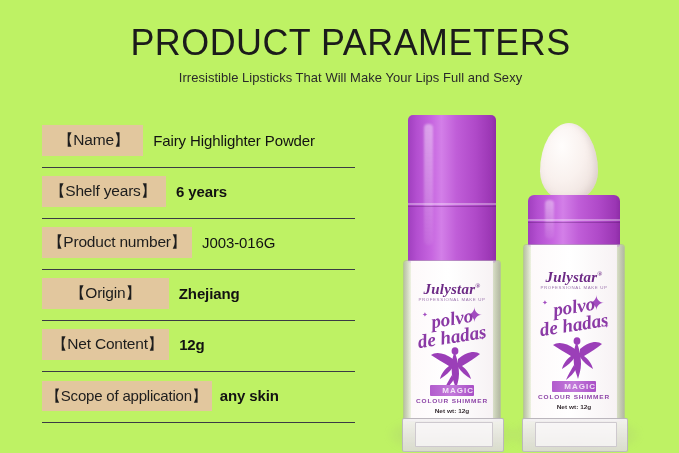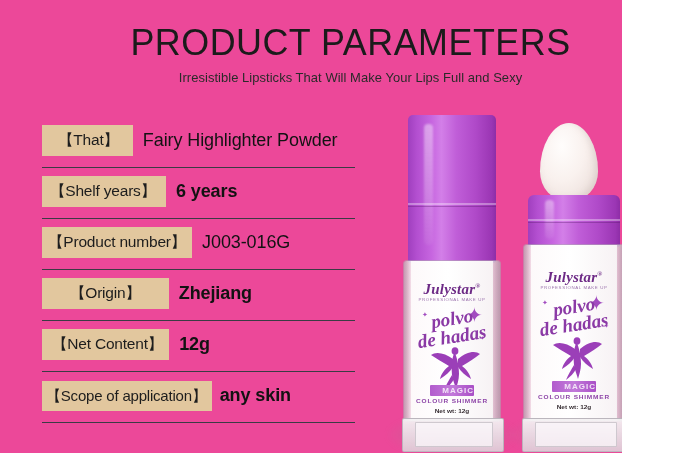--- a/index.html
+++ b/index.html
@@ -3,21 +3,21 @@
 <meta charset="utf-8">
 <style>
   html,body{margin:0;padding:0;}
   body{
     width:679px;height:453px;
     background:#ffffff;
     font-family:"Liberation Sans",sans-serif;
     overflow:hidden;
     position:relative;
   }
-  #canvas{position:relative;width:622px;height:453px;overflow:hidden;background:#ec4899;}
+  #canvas{position:relative;width:679px;height:453px;overflow:hidden;background:#bef264;}
 
   
   .header{position:absolute;left:0;top:24px;width:679px;text-align:center;}
   .title{
     font-size:37px;
     letter-spacing:0.5px;
     color:#1b1b1b;
     font-weight:400;
     line-height:1.05;
     font-family:"Liberation Sans",sans-serif;
@@ -43,21 +43,21 @@
     color:#1d1d1d;
     font-size:15.5px;
     line-height:1;
     padding:7px 6px 8px 6px;
     white-space:nowrap;
     display:inline-block;
     letter-spacing:-0.2px;
   }
   .spec-value{
     color:#121212;
-    font-size:18px;
+    font-size:15px;
     margin-left:10px;
     white-space:nowrap;
     letter-spacing:-0.1px;
   }
   .spec-value.bold{font-weight:bold;}
   .divider{
     position:absolute;left:0;bottom:0;
     height:1px;background:#3b3b44;width:313px;
   }
 
@@ -199,21 +199,21 @@
 
   <div class="header">
     <div class="title">PRODUCT PARAMETERS</div>
     <div class="subtitle">Irresistible Lipsticks That Will Make Your Lips Full and Sexy</div>
   </div>
 
   <div class="spec-table">
 
     <div class="spec-row r0">
       <div class="spec-inner">
-        <span class="spec-label">【That】</span>
+        <span class="spec-label">【Name】</span>
         <span class="spec-value">Fairy Highlighter Powder</span>
       </div>
       <div class="divider"></div>
     </div>
 
     <div class="spec-row r1">
       <div class="spec-inner">
         <span class="spec-label">【Shelf years】</span>
         <span class="spec-value bold">6 years</span>
       </div>

